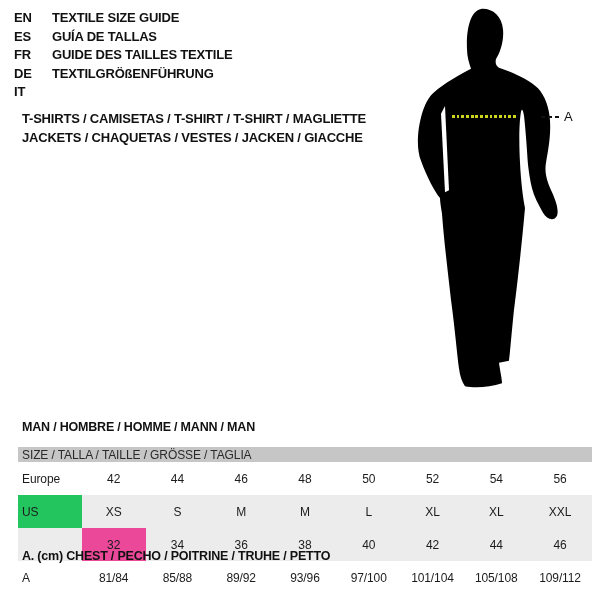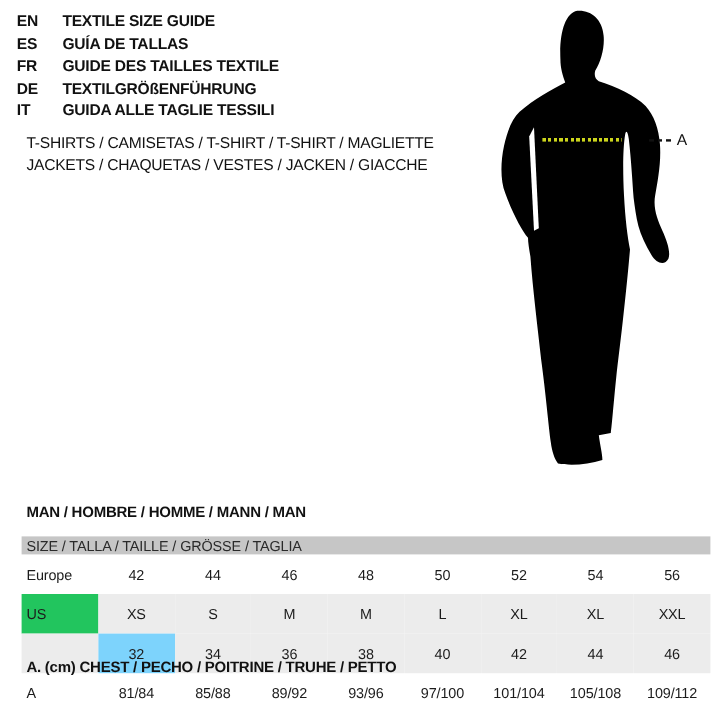--- a/index.html
+++ b/index.html
@@ -12,21 +12,21 @@
   .lang-list{
     position:absolute;left:14px;top:11px;
     display:grid;grid-template-columns:38px auto;
     row-gap:5px;column-gap:0;
     font-size:13px;font-weight:bold;letter-spacing:-0.2px;line-height:13.5px;
     white-space:nowrap;
   }
   
   .categories{
     position:absolute;left:22px;top:109px;
-    font-size:13px;font-weight:normal;letter-spacing:-0.2px;line-height:19px;
+    font-size:13px;font-weight:bold;letter-spacing:-0.2px;line-height:19px;
     white-space:nowrap;
   }
   
   .figure-wrap{position:absolute;left:415px;top:6px;width:150px;height:392px;}
   .figure-wrap svg{display:block;width:100%;height:100%;}
   .measure-line-yellow{
     position:absolute;left:452px;top:115px;width:66px;height:3.4px;
     background:repeating-linear-gradient(90deg,var(--measure-yellow,#ccd51c) 0 2.8px,transparent 2.8px 4.7px);
   }
   .measure-line-black{
@@ -69,21 +69,20 @@
 <div class="lang-list">
   <span>EN</span>
   <span>TEXTILE SIZE GUIDE</span>
   <span>ES</span>
   <span>GUÍA DE TALLAS</span>
   <span>FR</span>
   <span>GUIDE DES TAILLES TEXTILE</span>
   <span>DE</span>
   <span>TEXTILGRÖßENFÜHRUNG</span>
   <span>IT</span>
-  <span>GUIDA ALLE TAGLIE TESSILI</span>
 </div>
 
 <div class="categories">
   <div>T-SHIRTS / CAMISETAS / T-SHIRT / T-SHIRT / MAGLIETTE</div>
   <div>JACKETS / CHAQUETAS / VESTES / JACKEN / GIACCHE</div>
 </div>
 
 <div class="figure-wrap">
   <svg viewBox="0 0 150 400" preserveAspectRatio="none">
     <path fill="#000" d="
@@ -151,21 +150,21 @@
       <td style="background: rgb(236, 236, 236);">S</td>
       <td style="background: rgb(236, 236, 236);">M</td>
       <td style="background: rgb(236, 236, 236);">M</td>
       <td style="background: rgb(236, 236, 236);">L</td>
       <td style="background: rgb(236, 236, 236);">XL</td>
       <td style="background: rgb(236, 236, 236);">XL</td>
       <td style="background: rgb(236, 236, 236);">XXL</td>
     </tr>
     <tr class="data-row shaded">
       <td class="lbl" style="background: rgb(236, 236, 236);"></td>
-      <td style="background: #7dd3fc; margin-top: 20px;">32</td>
+      <td style="background: #ec4899; margin-top: 20px;">32</td>
       <td style="background: rgb(236, 236, 236);">34</td>
       <td style="background: rgb(236, 236, 236);">36</td>
       <td style="background: rgb(236, 236, 236);">38</td>
       <td style="background: rgb(236, 236, 236);">40</td>
       <td style="background: rgb(236, 236, 236);">42</td>
       <td style="background: rgb(236, 236, 236);">44</td>
       <td style="background: rgb(236, 236, 236);">46</td>
     </tr>
     <tr class="data-row">
       <td class="lbl">A</td>

